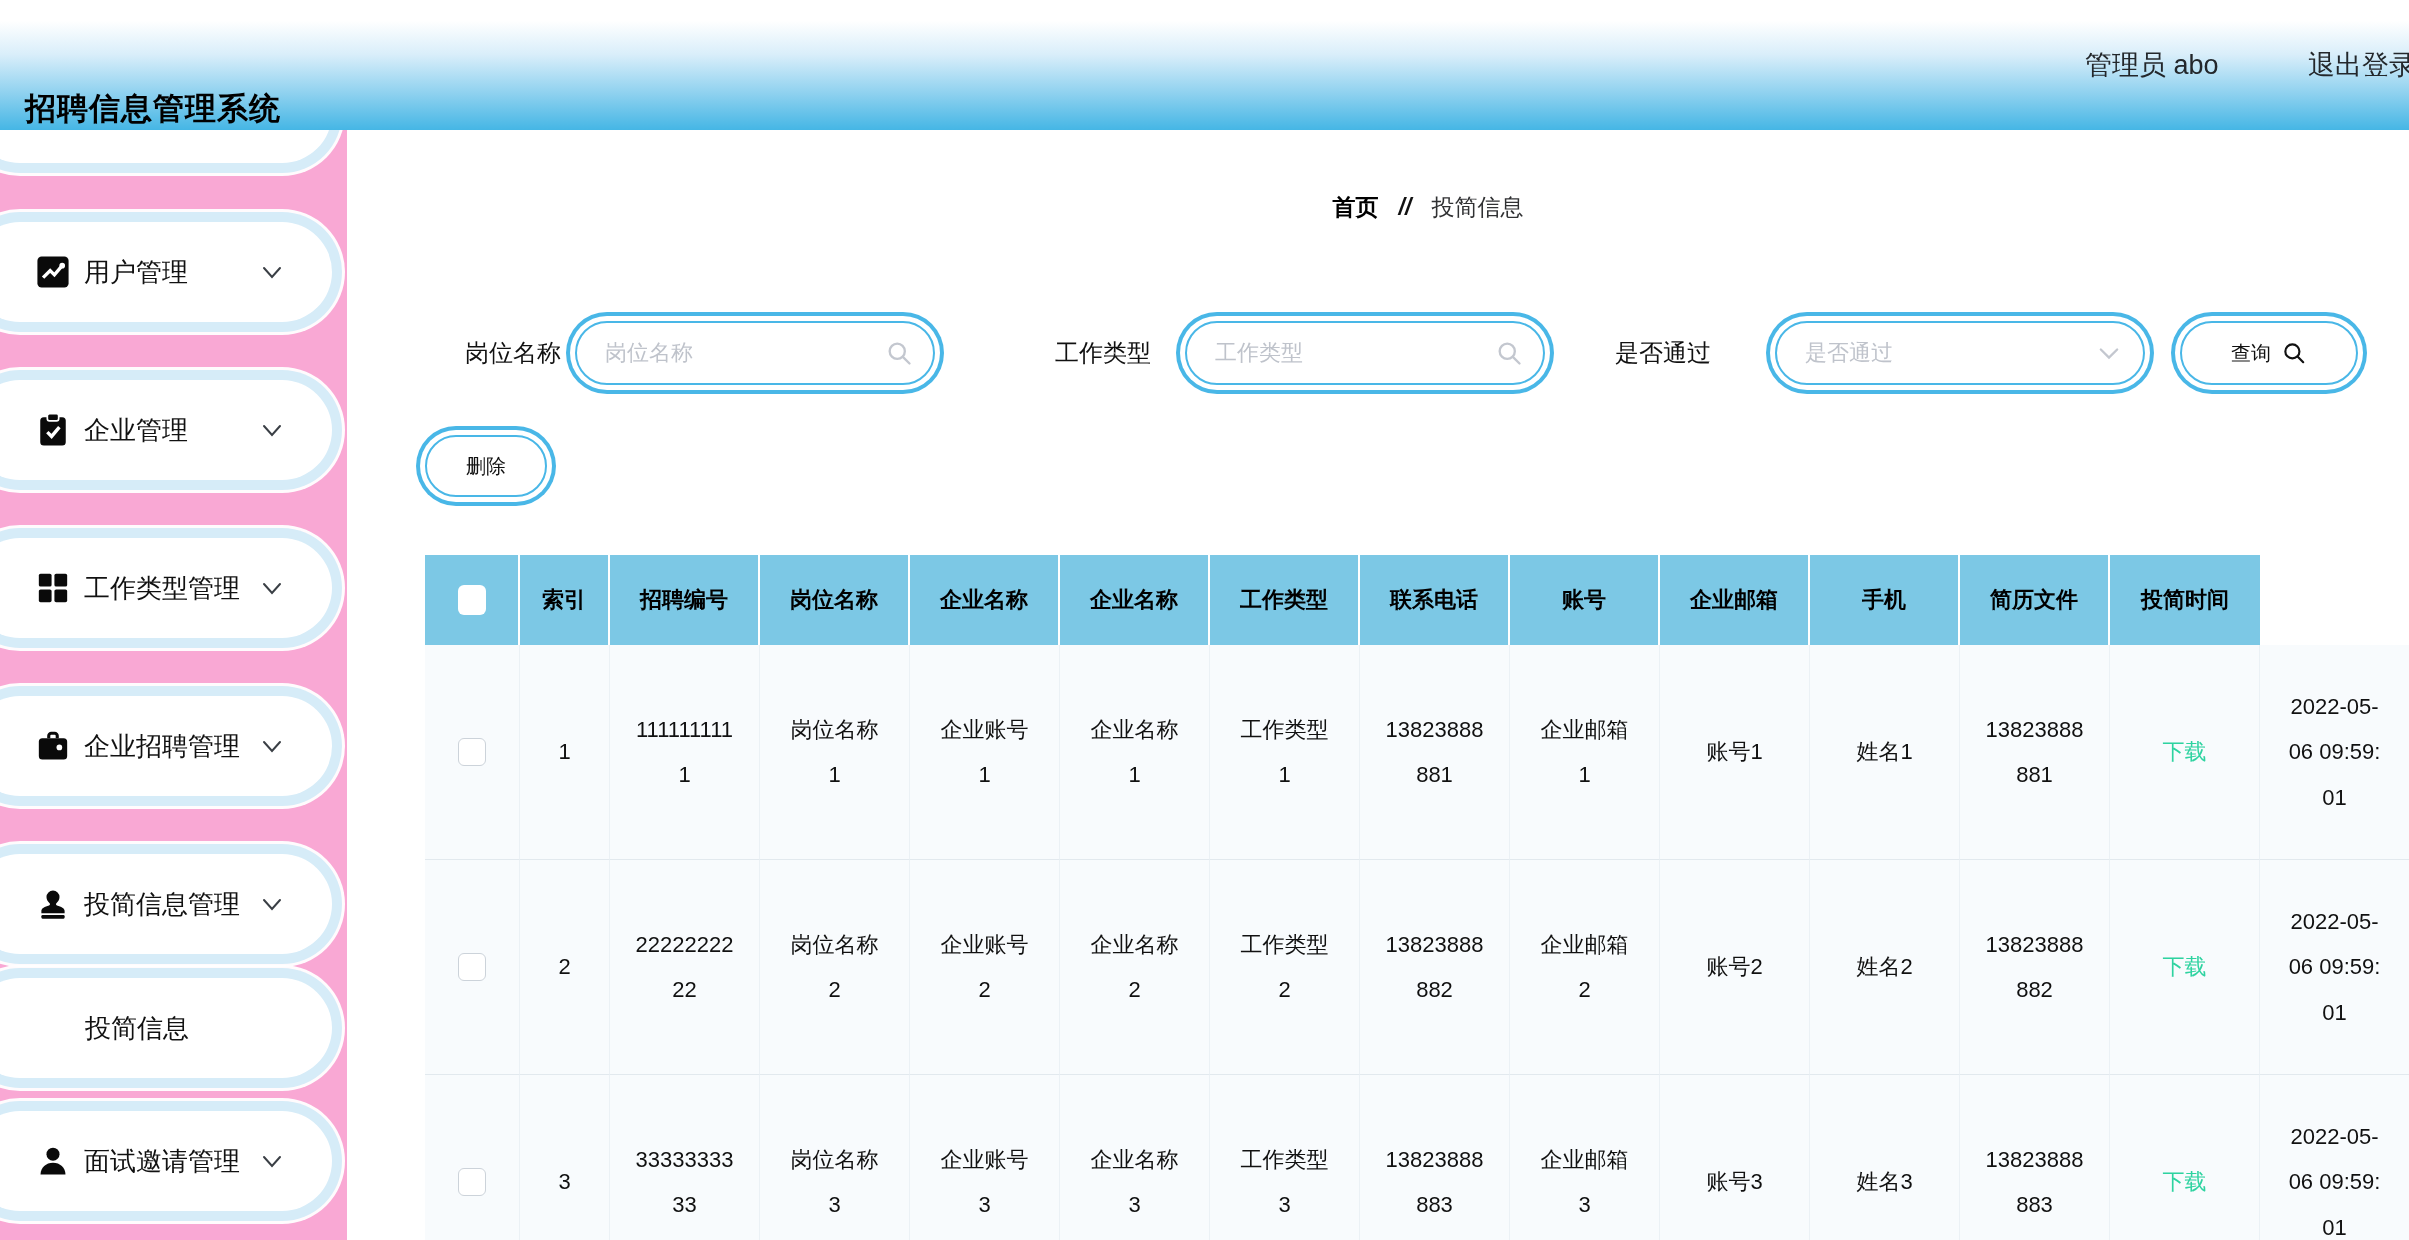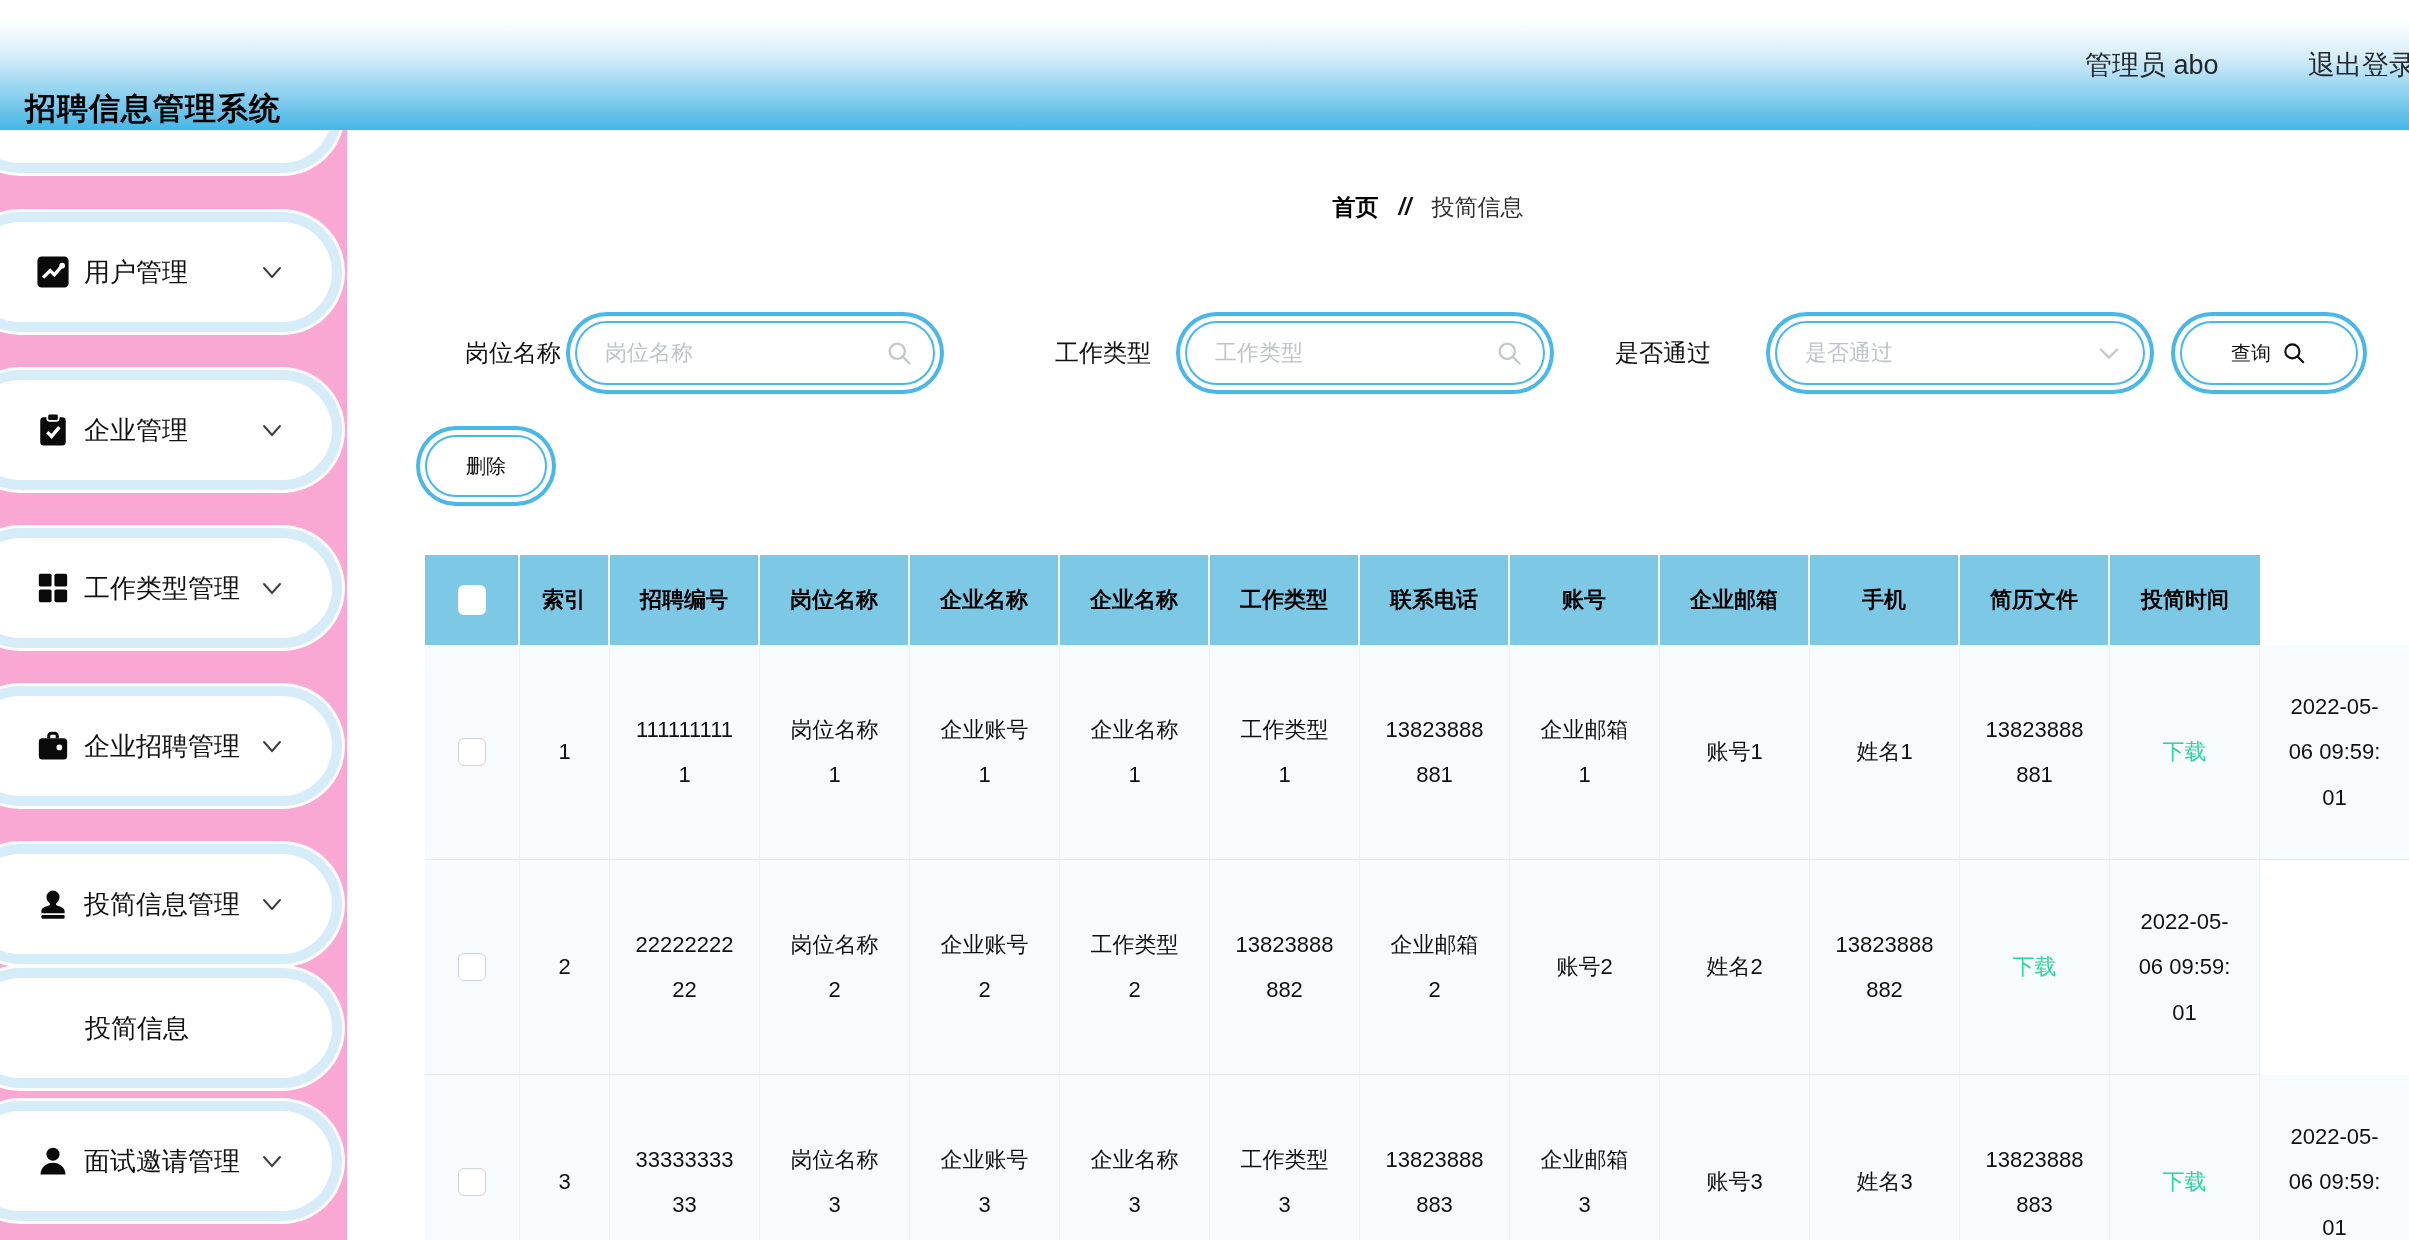--- a/index.html
+++ b/index.html
@@ -273,20 +273,21 @@
           <div class="td">2022-05-06 09:59:01</div>
         </div>
         <div class="trow">
           <div class="td cb">
             <div class="checkbox"></div>
           </div>
           <div class="td">2</div>
           <div class="td">2222222222</div>
           <div class="td">岗位名称2</div>
           <div class="td">企业账号2</div>
+          <div class="td">企业名称2</div>
           <div class="td">工作类型2</div>
           <div class="td">13823888882</div>
           <div class="td">企业邮箱2</div>
           <div class="td">账号2</div>
           <div class="td">姓名2</div>
           <div class="td">13823888882</div>
           <div class="td">
             <div class="dl">下载</div>
           </div>
           <div class="td">2022-05-06 09:59:01</div>

